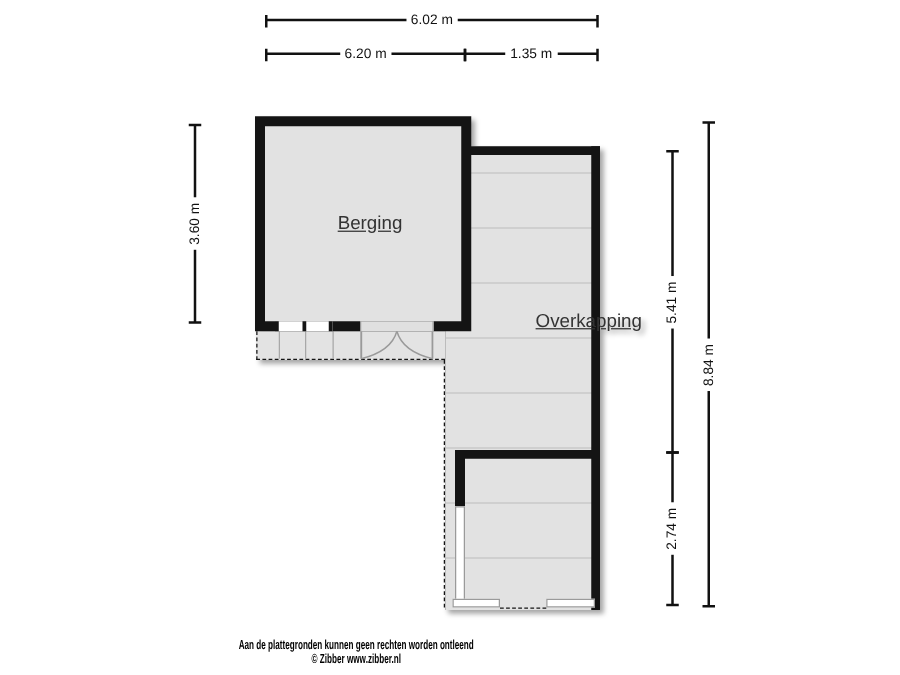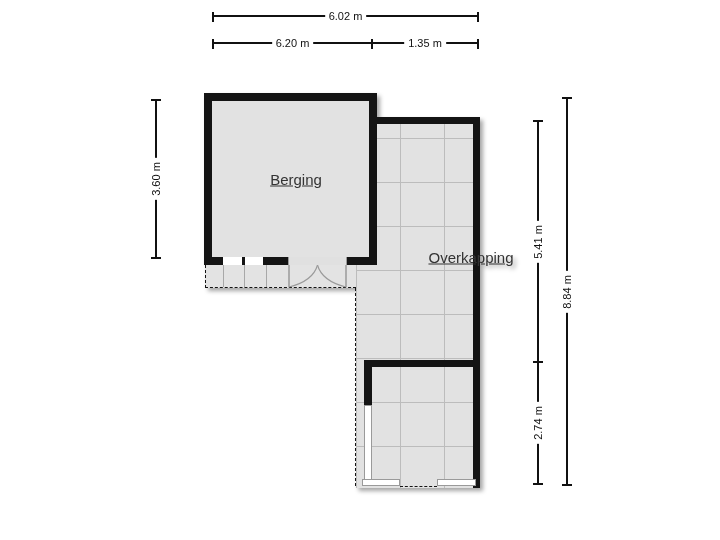--- a/index.html
+++ b/index.html
@@ -126,14 +126,18 @@
     <span class="tick t-t"></span>
     <span class="tick t-b"></span>
     <span class="dlabel">2.74 m</span>
   </div>
   <div class="dim-v" style="left:566px;top:98px;height:387px;">
     <span class="tick t-t"></span>
     <span class="tick t-b"></span>
     <span class="dlabel">8.84 m</span>
   </div>
 
+  <div class="footer">
+    <span class="line">Aan de plattegronden kunnen geen rechten worden ontleend</span>
+    <span class="line">© Zibber www.zibber.nl</span>
+  </div>
 
 </div>
 
 </body></html>

